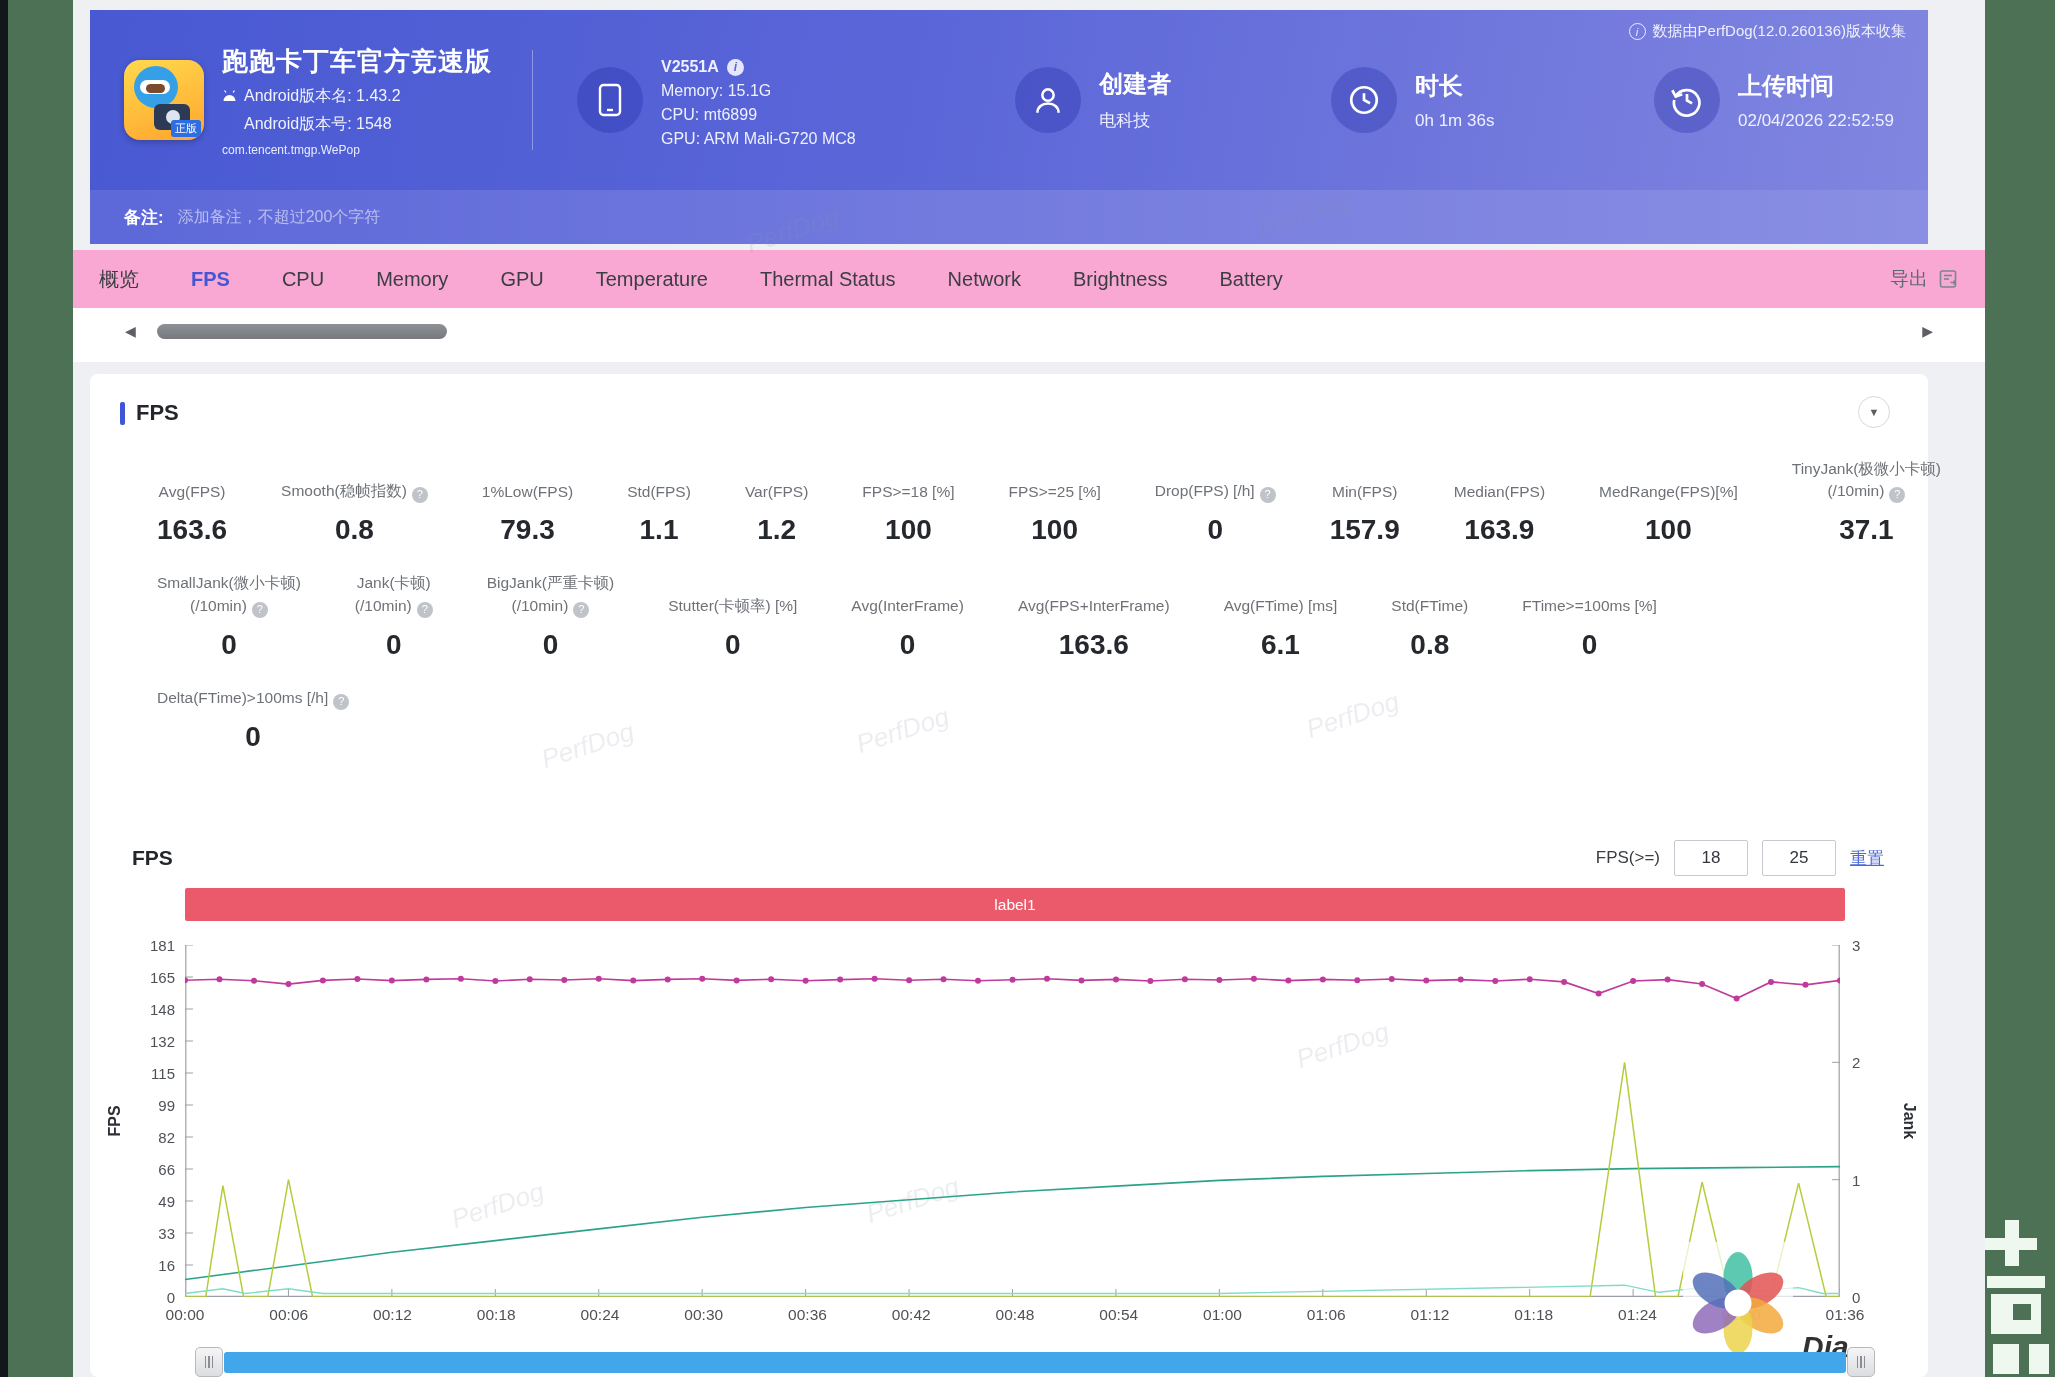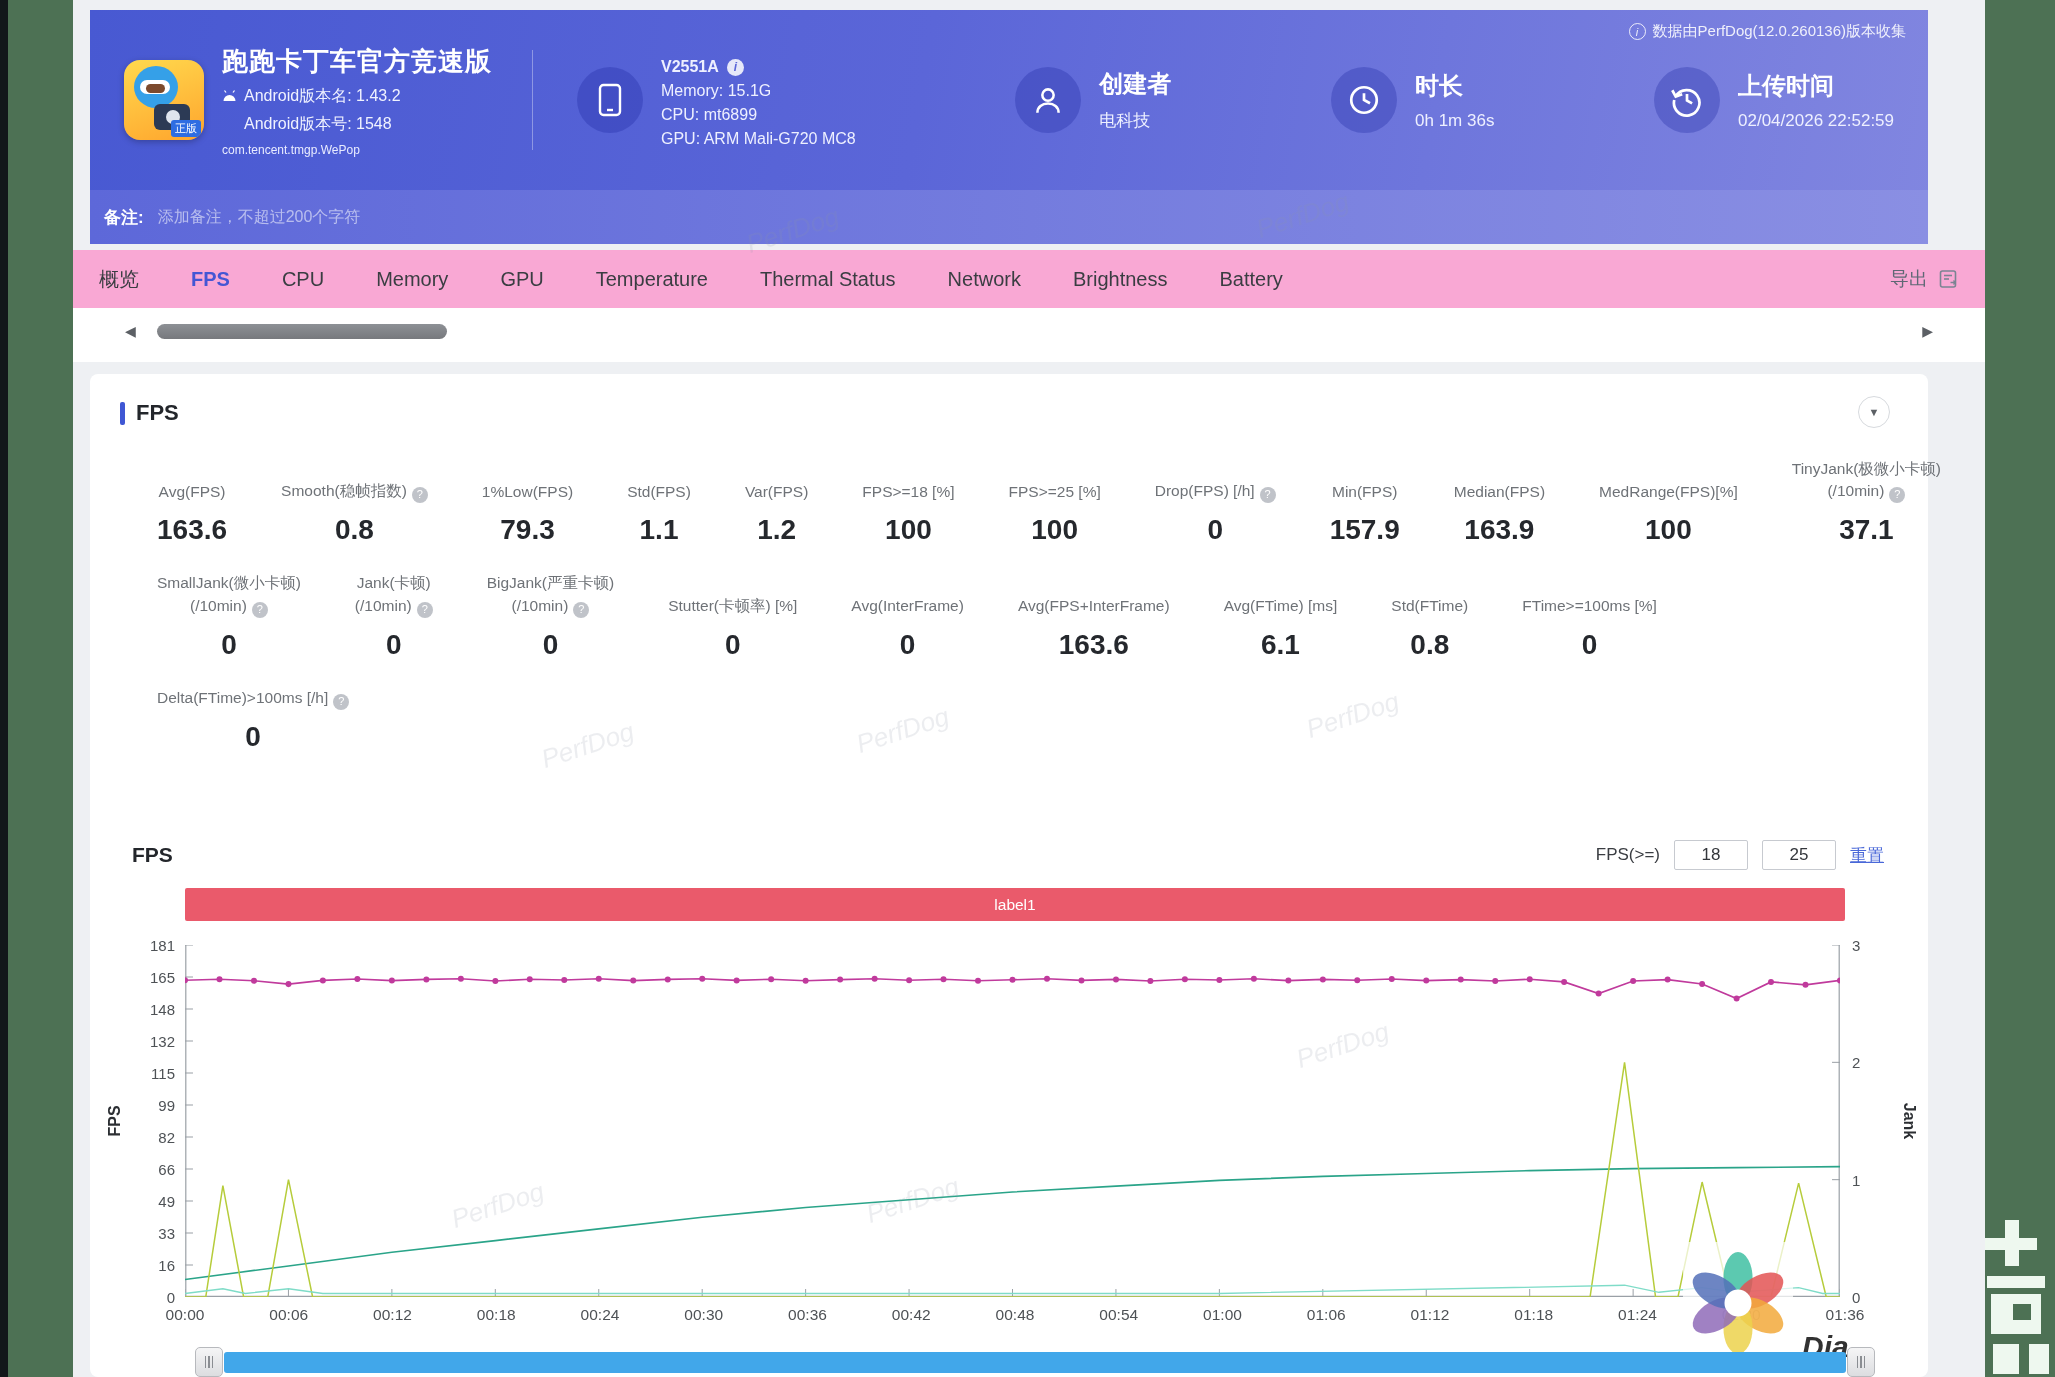--- a/index.html
+++ b/index.html
@@ -36,21 +36,21 @@
     display:flex;align-items:center;justify-content:center;}
   .hcol{margin-left:18px;}
   .hlabel{font-size:24px;font-weight:bold;display:flex;align-items:center;gap:8px;}
   .hval{font-size:17px;margin-top:9px;color:#eef0ff;}
   .dev-rows div{font-size:16px;margin-top:6px;color:#eef0ff;}
   .dev-model{font-size:24px;font-weight:bold;display:flex;align-items:center;gap:8px;}
   .info-dot{width:17px;height:17px;border-radius:50%;background:rgba(255,255,255,.85);color:#5b66d8;
     font-size:12px;font-weight:bold;display:inline-flex;align-items:center;justify-content:center;font-style:italic;}
   .grow{flex:1;}
   .note-bar{height:54px;background:linear-gradient(90deg,#5d68d9,#8a8fe3);
-    display:flex;align-items:center;padding:0 14px;gap:12px;}
+    display:flex;align-items:center;padding:0 34px;gap:12px;}
   .note-label{font-size:17px;font-weight:bold;}
   .note-input{flex:1;background:transparent;border:none;outline:none;font-size:16px;color:#fff;
     font-family:"Liberation Sans",sans-serif;}
   .note-input::placeholder{color:rgba(255,255,255,.55);}
 
   
   .tabbar{position:absolute;left:0;top:250px;width:100%;height:58px;background:#f9a8d4;
     display:flex;align-items:center;padding:0 26px;}
   .tab{font-size:20px;color:#3a3d42;margin-right:52px;cursor:pointer;white-space:nowrap;}
   .tab.active{color:#4456d4;font-weight:bold;}
@@ -72,21 +72,21 @@
   .stat-row{display:flex;margin-bottom:26px;}
   .stat{display:flex;flex-direction:column;justify-content:flex-end;text-align:center;padding:0 27px;}
   .stat .lbl{font-size:15.5px;color:#6e7277;line-height:1.45;white-space:nowrap;margin-top:auto;}
   .stat .val{font-size:28px;font-weight:bold;color:#25282d;margin-top:11px;}
   .help{display:inline-flex;width:16px;height:16px;border-radius:50%;background:#c0c3c9;color:#fff;
     font-size:11px;align-items:center;justify-content:center;vertical-align:-2px;margin-left:5px;}
 
   .chart-head{position:absolute;left:42px;right:44px;top:466px;display:flex;align-items:center;}
   .chart-title{font-size:21px;font-weight:bold;color:#23262b;}
   .filter{margin-left:auto;display:flex;align-items:center;gap:14px;font-size:17px;color:#3a3d42;}
-  .thr-input{width:74px;height:30px;border:1px solid #c7cad0;border-radius:2px;text-align:center;
+  .thr-input{width:74px;height:36px;border:1px solid #c7cad0;border-radius:2px;text-align:center;
     font-size:17px;color:#33363b;font-family:"Liberation Sans",sans-serif;outline:none;background:#fff;}
   .reset-link{color:#4a68d8;text-decoration:underline;cursor:pointer;}
 
   .band{position:absolute;left:95px;top:514px;width:1660px;height:33px;background:#ea5a6b;border-radius:2px;
     color:#fff;font-size:15.5px;display:flex;align-items:center;justify-content:center;}
   .chart-row{position:absolute;left:20px;top:571px;width:1800px;height:352px;display:flex;}
   .ycol{position:relative;flex:none;}
   .ycol.left{width:75px;}
   .ycol.right{width:70px;}
   .ytick{position:absolute;font-size:15px;color:#4e5256;transform:translateY(-50%);}

